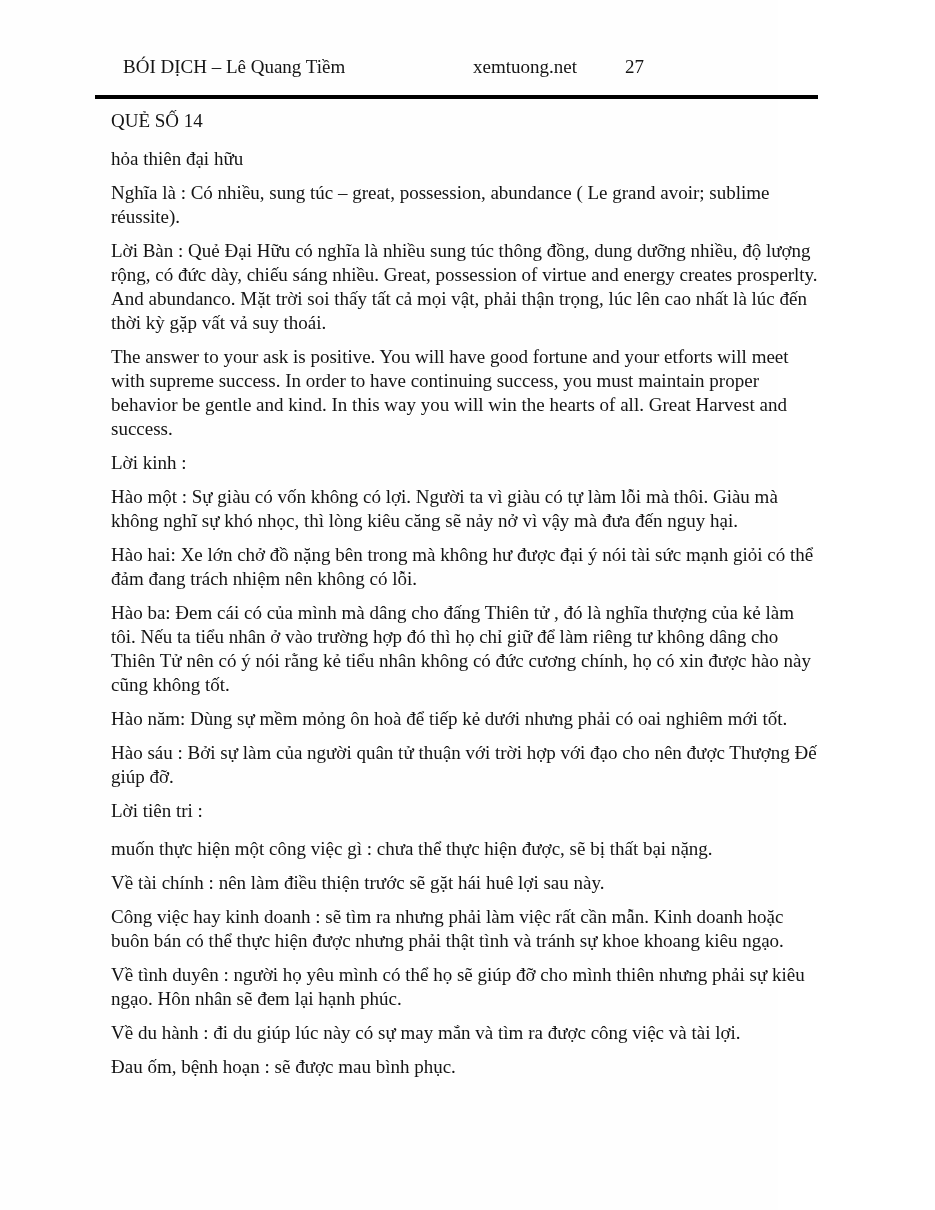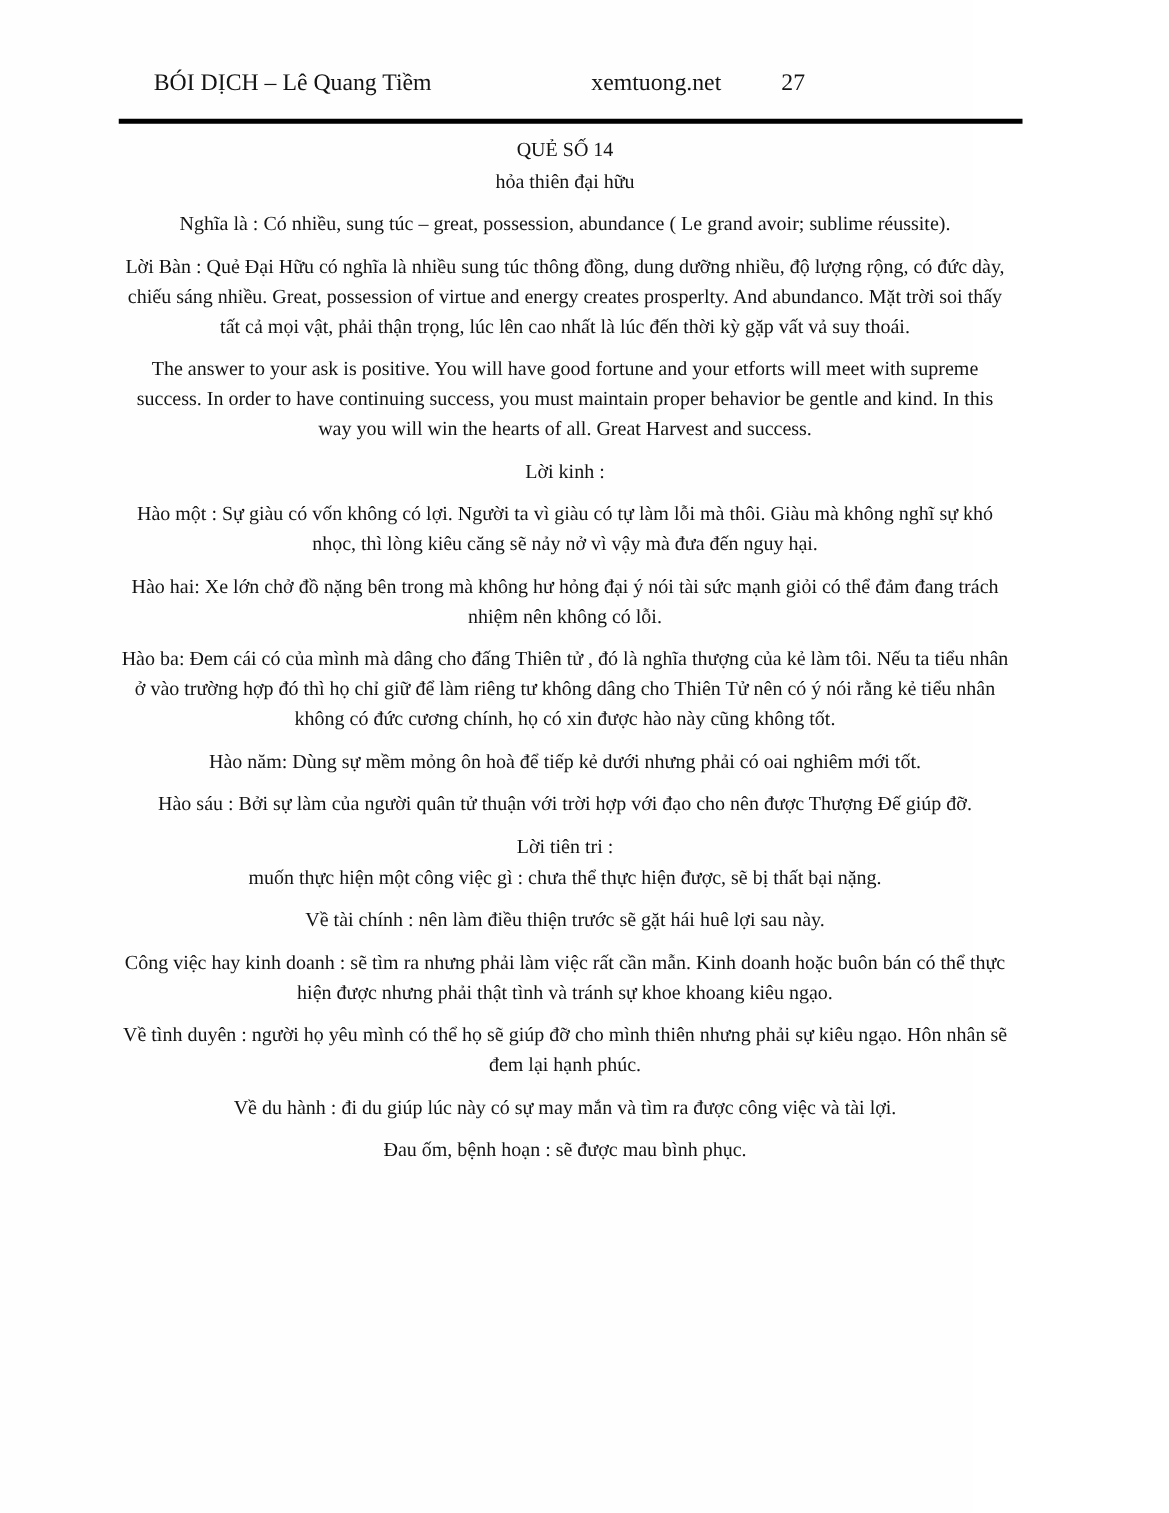--- a/index.html
+++ b/index.html
@@ -42,34 +42,34 @@
     position: absolute;
     top: 95px;
     left: 95px;
     width: 723px;
     height: 4px;
     background: #000000;
   }
   .content {
     position: absolute;
     top: 104px;
-    left: 97px;
+    left: 111px;
     width: 710px;
-    font-size: 16px;
+    font-size: 19px;
     line-height: 24px;
-    text-align: center;
+    text-align: left;
   }
   .content p {
     margin: 10px 0 0 0;
   }
   .content p.first {
     margin-top: 5px;
   }
   .content p.tight {
-    margin-top: 1px;
+    margin-top: 14px;
   }
 </style>
 </head>
 <body>
 
 <div class="page">
 
   <div class="header">
     <span>BÓI DỊCH – Lê Quang Tiềm</span>
     <span class="header-right">
@@ -82,21 +82,21 @@
 
   <div class="content">
     <p class="first">QUẺ SỐ 14</p>
     <p class="tight">hỏa thiên đại hữu</p>
 
     <p>Nghĩa là : Có nhiều, sung túc – great, possession, abundance ( Le grand avoir; sublime réussite).</p>
     <p>Lời Bàn : Quẻ Đại Hữu có nghĩa là nhiều sung túc thông đồng, dung dưỡng nhiều, độ lượng rộng, có đức dày, chiếu sáng nhiều. Great, possession of virtue and energy creates prosperlty. And abundanco. Mặt trời soi thấy tất cả mọi vật, phải thận trọng, lúc lên cao nhất là lúc đến thời kỳ gặp vất vả suy thoái.</p>
     <p>The answer to your ask is positive. You will have good fortune and your etforts will meet with supreme success. In order to have continuing success, you must maintain proper behavior be gentle and kind. In this way you will win the hearts of all. Great Harvest and success.</p>
     <p>Lời kinh :</p>
     <p>Hào một : Sự giàu có vốn không có lợi. Người ta vì giàu có tự làm lỗi mà thôi. Giàu mà không nghĩ sự khó nhọc, thì lòng kiêu căng sẽ nảy nở vì vậy mà đưa đến nguy hại.</p>
-    <p>Hào hai: Xe lớn chở đồ nặng bên trong mà không hư hỏng đại ý nói tài sức mạnh giỏi có thể đảm đang trách nhiệm nên không có lỗi.</p>
+    <p>Hào hai: Xe lớn chở đồ nặng bên trong mà không hư được đại ý nói tài sức mạnh giỏi có thể đảm đang trách nhiệm nên không có lỗi.</p>
     <p>Hào ba: Đem cái có của mình mà dâng cho đấng Thiên tử , đó là nghĩa thượng của kẻ làm tôi. Nếu ta tiểu nhân ở vào trường hợp đó thì họ chỉ giữ để làm riêng tư không dâng cho Thiên Tử nên có ý nói rằng kẻ tiểu nhân không có đức cương chính, họ có xin được hào này cũng không tốt.</p>
     <p>Hào năm: Dùng sự mềm mỏng ôn hoà để tiếp kẻ dưới nhưng phải có oai nghiêm mới tốt.</p>
     <p>Hào sáu : Bởi sự làm của người quân tử thuận với trời hợp với đạo cho nên được Thượng Đế giúp đỡ.</p>
     <p>Lời tiên tri :</p>
     <p class="tight">muốn thực hiện một công việc gì : chưa thể thực hiện được, sẽ bị thất bại nặng.</p>
     <p>Về tài chính : nên làm điều thiện trước sẽ gặt hái huê lợi sau này.</p>
     <p>Công việc hay kinh doanh : sẽ tìm ra nhưng phải làm việc rất cần mẫn. Kinh doanh hoặc buôn bán có thể thực hiện được nhưng phải thật tình và tránh sự khoe khoang kiêu ngạo.</p>
     <p>Về tình duyên : người họ yêu mình có thể họ sẽ giúp đỡ cho mình thiên nhưng phải sự kiêu ngạo. Hôn nhân sẽ đem lại hạnh phúc.</p>
     <p>Về du hành : đi du giúp lúc này có sự may mắn và tìm ra được công việc và tài lợi.</p>
     <p>Đau ốm, bệnh hoạn : sẽ được mau bình phục.</p>

